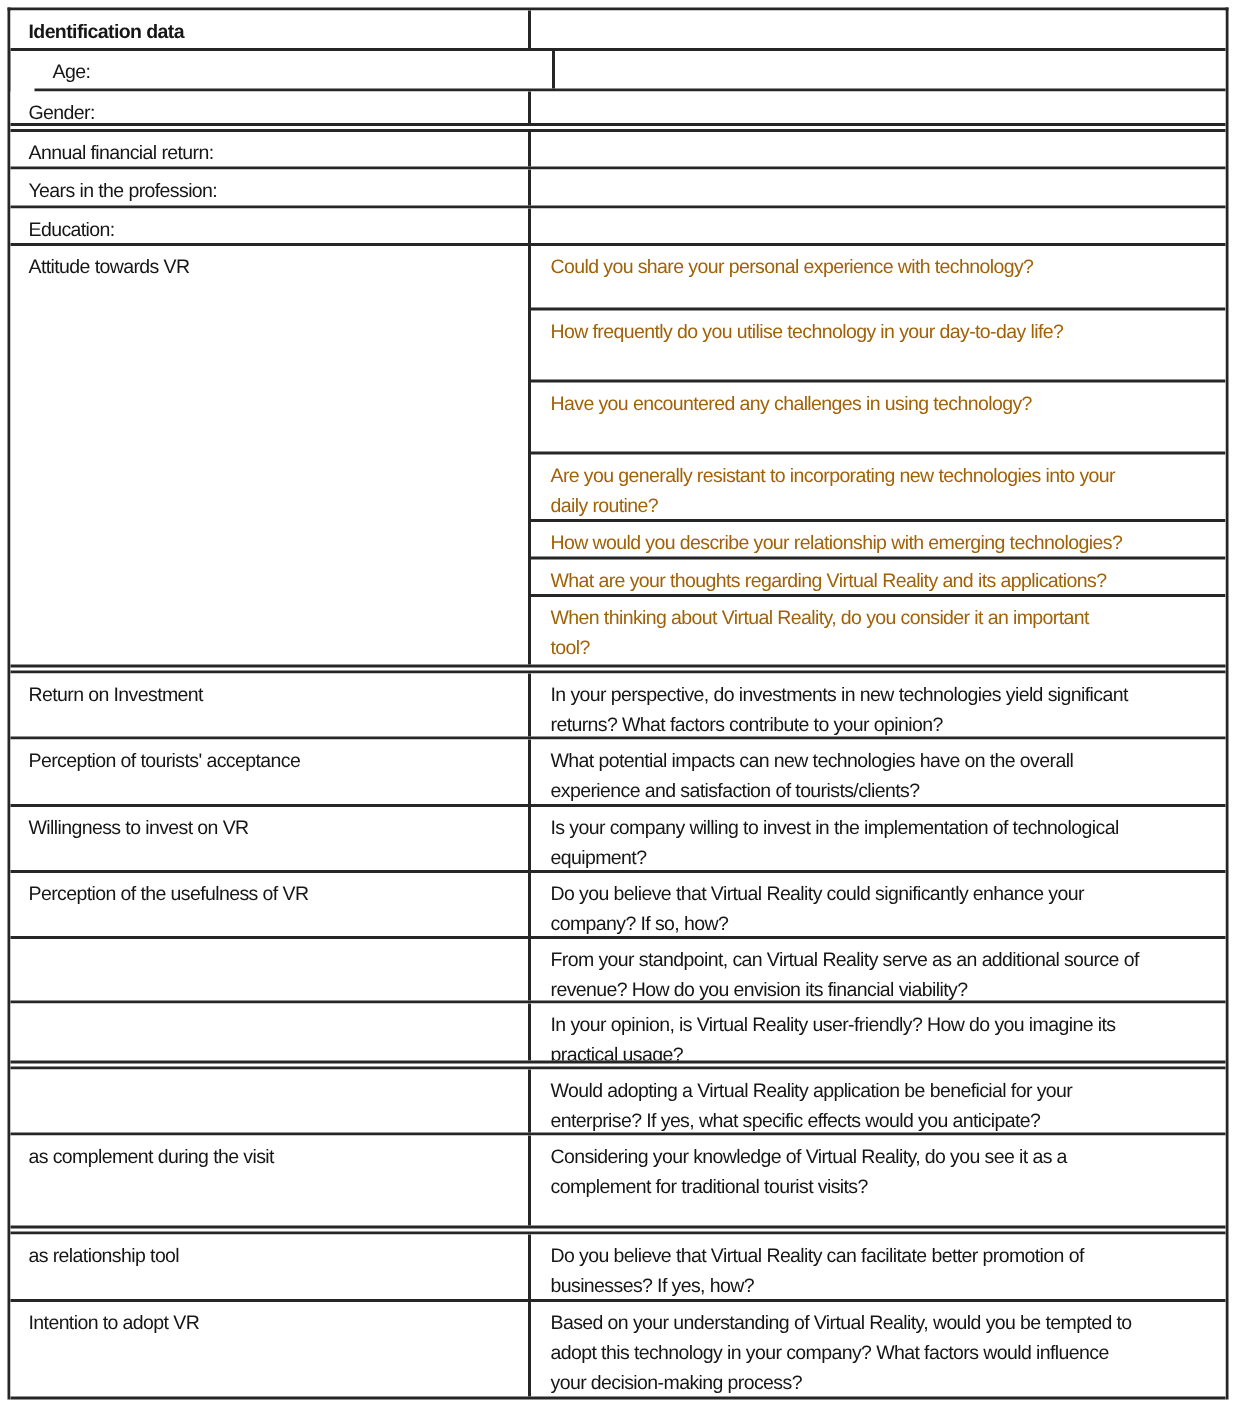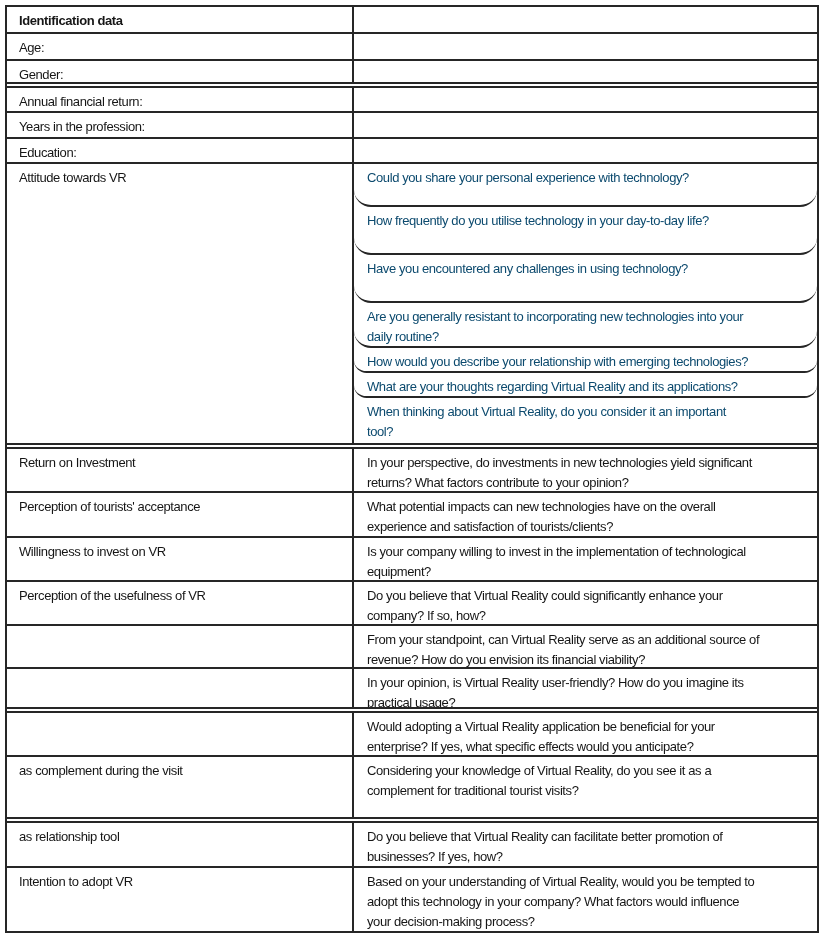--- a/index.html
+++ b/index.html
@@ -58,42 +58,41 @@
     flex: 1 1 auto;
     display: flex;
     flex-direction: column;
     overflow: hidden;
   }
   .subrow {
     box-sizing: border-box;
     border-bottom: 2px solid #262626;
     padding: 4px 6px 0 13px;
     overflow: hidden;
-    color: #0c4a6e;
+    color: #a16207;
     font-size: 13px;
     line-height: 20px;
     letter-spacing: -0.4px;
     white-space: pre-line;
     flex: 0 0 auto;
-    border-radius: 17px;
   }
   .subrow.last {
     border-bottom: none;
     flex: 1 1 auto;
   }
 </style>
 </head>
 <body>
 
 <div class="table" id="interview-table">
     <div class="row" style="height: 27px;">
       <div class="cell left bold">Identification data</div>
       <div class="cell right"></div>
     </div>
-    <div class="row" style="height: 27px;">
+    <div class="row" style="height: 27px; margin-left: 16px;">
       <div class="cell left">Age:</div>
       <div class="cell right"></div>
     </div>
     <div class="row sep-double" style="height: 27px;">
       <div class="cell left">Gender:</div>
       <div class="cell right"></div>
     </div>
     <div class="row" style="height: 25px;">
       <div class="cell left">Annual financial return:</div>
       <div class="cell right"></div>

